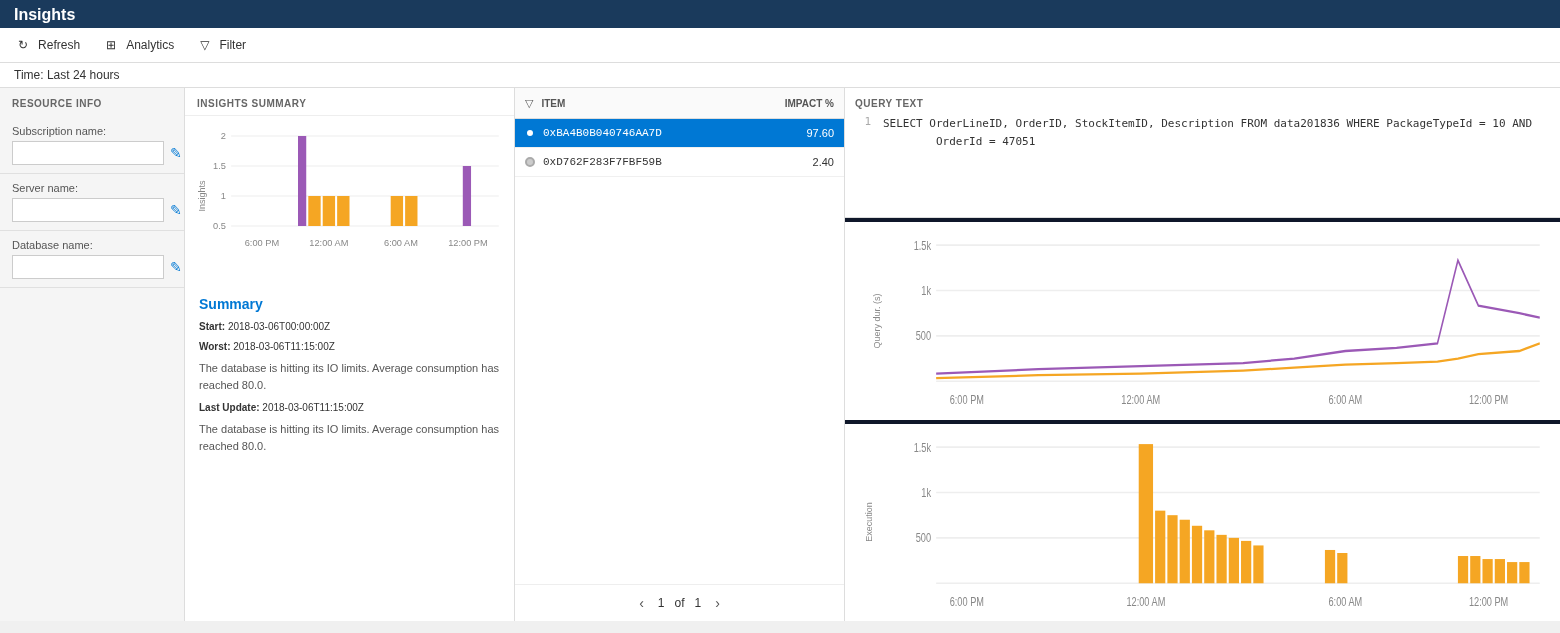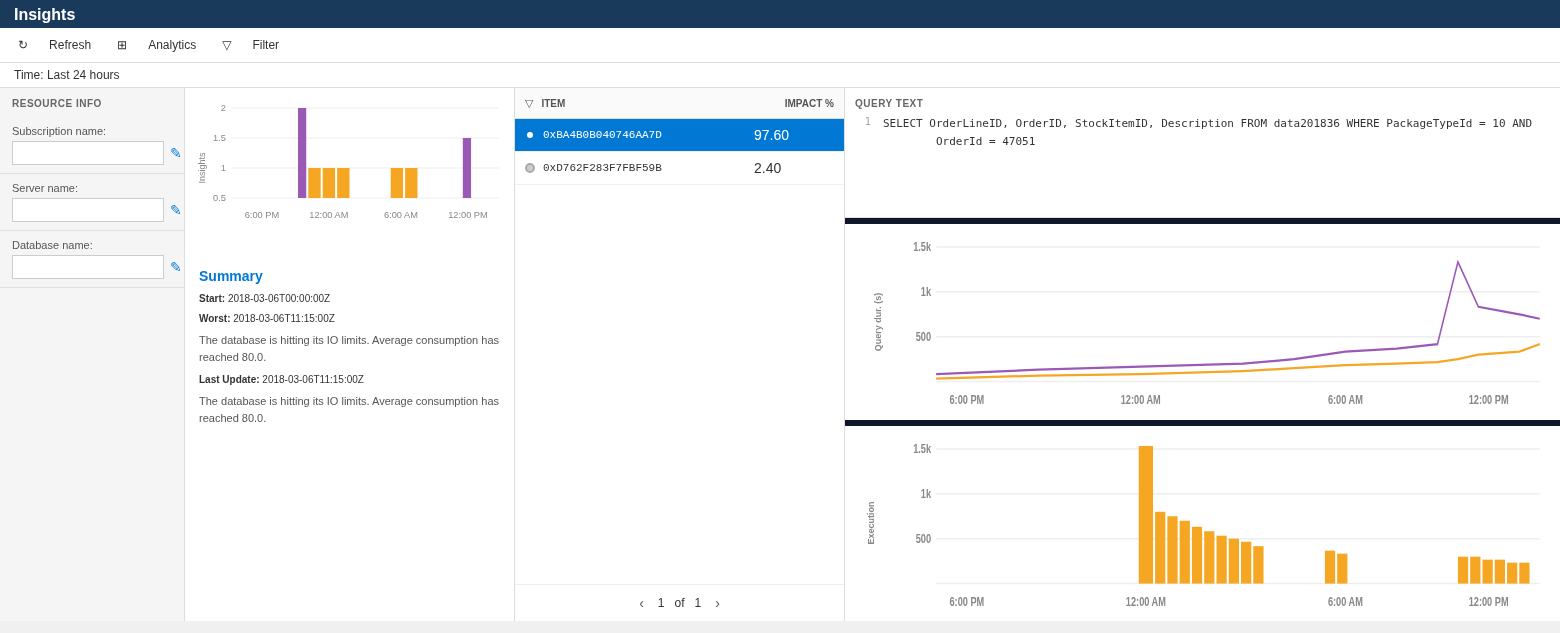--- a/index.html
+++ b/index.html
@@ -19,21 +19,21 @@
       background: white;
       border-bottom: 1px solid #ddd;
       padding: 8px 14px;
       display: flex;
       align-items: center;
       gap: 18px;
     }
     .toolbar-btn {
       display: flex;
       align-items: center;
-      gap: 21px;
+      gap: 10px;
       cursor: pointer;
       font-size: 12px;
       color: #333;
       border: none;
       background: none;
       padding: 2px 4px;
     }
 
     
     .time-bar {
@@ -186,21 +186,21 @@
     .item-row.selected .item-name { color: white; }
     .item-row.selected .item-impact { color: white; }
     .item-dot {
       width: 10px;
       height: 10px;
       border-radius: 50%;
       margin-right: 8px;
       flex-shrink: 0;
     }
     .item-name { flex: 1; font-size: 11px; font-family: Liberation Mono, monospace; color: #333; }
-    .item-impact { width: 80px; font-size: 14px; text-align: left; }
+    .item-impact { width: 80px; font-size: 11px; text-align: right; }
 
     .pagination {
       display: flex;
       align-items: center;
       justify-content: center;
       gap: 10px;
       padding: 8px;
       border-top: 1px solid #eee;
       font-size: 12px;
     }
@@ -255,24 +255,23 @@
     
     .bottom-charts {
       display: flex;
       flex-direction: column;
       flex: 1;
       overflow: hidden;
     }
     .chart-panel {
       flex: 1;
       background: white;
-      border-top: 6px solid #0f172a;
+      border-top: 4px solid #0f172a;
       padding: 8px 10px;
       position: relative;
-      font-weight: bold;
     }
     .chart-y-label {
       position: absolute;
       left: 4px;
       top: 50%;
       transform: translateY(-50%) rotate(-90deg);
       font-size: 9px;
       color: #888;
       white-space: nowrap;
     }
@@ -338,20 +337,21 @@
     <div class="resource-field">
       <div class="resource-field-label">Database name:</div>
       <div class="resource-field-input">
         <input class="resource-field-value" type="text" value="" style="">
         <span class="edit-icon">✎</span>
       </div>
     </div>
   </div>
 
   <div class="insights-panel">
+    <div class="insights-panel-title">INSIGHTS SUMMARY</div>
 
     <div class="chart-container">
       <svg class="chart-svg" viewBox="0 0 300 140" preserveAspectRatio="none">
 
         <line x1="35" y1="10" x2="295" y2="10" class="chart-grid-line"></line>
         <line x1="35" y1="40" x2="295" y2="40" class="chart-grid-line"></line>
         <line x1="35" y1="70" x2="295" y2="70" class="chart-grid-line"></line>
         <line x1="35" y1="100" x2="295" y2="100" class="chart-grid-line"></line>
 
         <text x="30" y="13" class="chart-axis-label" text-anchor="end">2</text>

